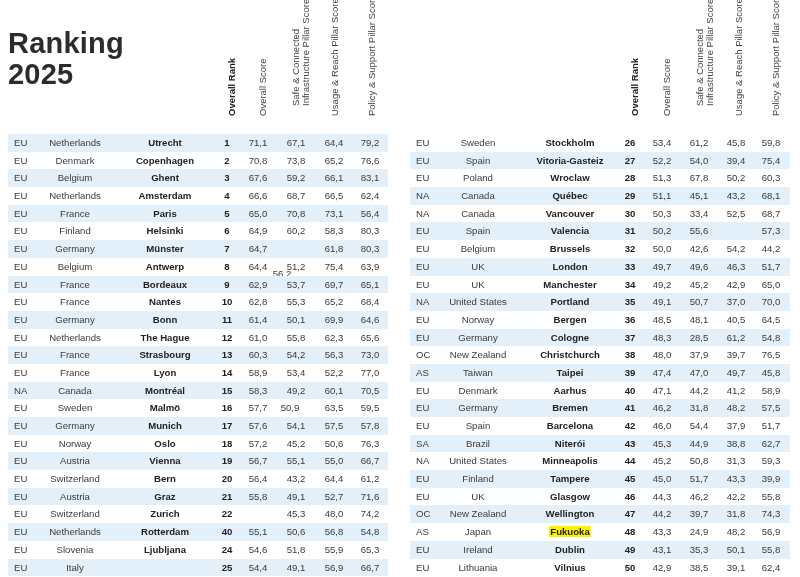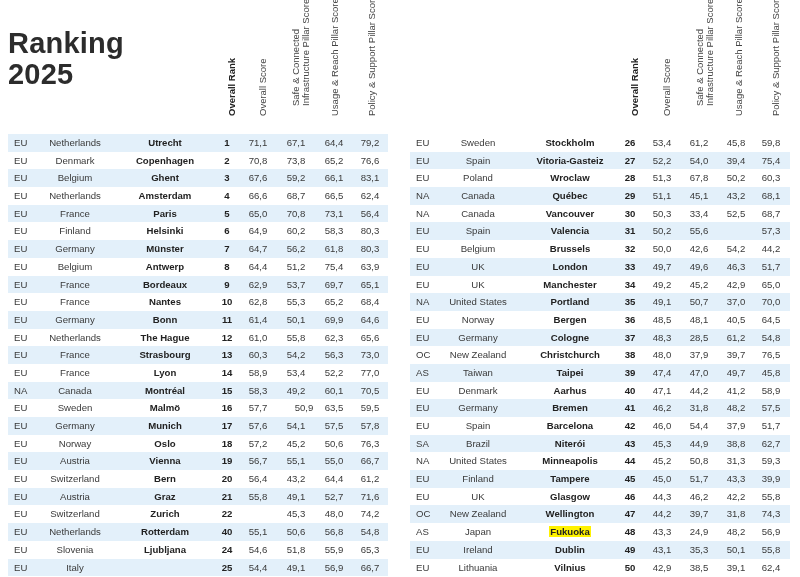--- a/index.html
+++ b/index.html
@@ -124,21 +124,21 @@
       <span class="c-num" style="left: 270px;">60,2</span>
       <span class="c-num" style="left: 308px;">58,3</span>
       <span class="c-num" style="left: 344px;">80,3</span>
     </div>
     <div class="row shade" style="background: rgb(227, 240, 250);">
       <span class="c-reg" style="left: 6px;">EU</span>
       <span class="c-cty" style="left: 12px;">Germany</span>
       <span class="c-city" style="left: 102px;">Münster</span>
       <span class="c-rank" style="left: 207px;">7</span>
       <span class="c-num" style="left: 232px;">64,7</span>
-      <span class="c-num" style="left: 270px;">56,2</span>
+      <span class="c-num" style="left: 256px; margin-top: 25px;">56,2</span>
       <span class="c-num" style="left: 308px;">61,8</span>
       <span class="c-num" style="left: 344px;">80,3</span>
     </div>
     <div class="row">
       <span class="c-reg" style="left: 6px;">EU</span>
       <span class="c-cty" style="left: 12px;">Belgium</span>
       <span class="c-city" style="left: 102px;">Antwerp</span>
       <span class="c-rank" style="left: 207px;">8</span>
       <span class="c-num" style="left: 232px;">64,4</span>
       <span class="c-num" style="left: 270px;">51,2</span>
@@ -214,21 +214,21 @@
       <span class="c-num" style="left: 270px;">49,2</span>
       <span class="c-num" style="left: 308px;">60,1</span>
       <span class="c-num" style="left: 344px;">70,5</span>
     </div>
     <div class="row">
       <span class="c-reg" style="left: 6px;">EU</span>
       <span class="c-cty" style="left: 12px;">Sweden</span>
       <span class="c-city" style="left: 102px;">Malmö</span>
       <span class="c-rank" style="left: 207px;">16</span>
       <span class="c-num" style="left: 232px;">57,7</span>
-      <span class="c-num" style="left: 278px;">50,9</span>
+      <span class="c-num" style="left: 264px;">50,9</span>
       <span class="c-num" style="left: 308px;">63,5</span>
       <span class="c-num" style="left: 344px;">59,5</span>
     </div>
     <div class="row shade" style="background: rgb(227, 240, 250);">
       <span class="c-reg" style="left: 6px;">EU</span>
       <span class="c-cty" style="left: 12px;">Germany</span>
       <span class="c-city" style="left: 102px;">Munich</span>
       <span class="c-rank" style="left: 207px;">17</span>
       <span class="c-num" style="left: 232px;">57,6</span>
       <span class="c-num" style="left: 270px;">54,1</span>

